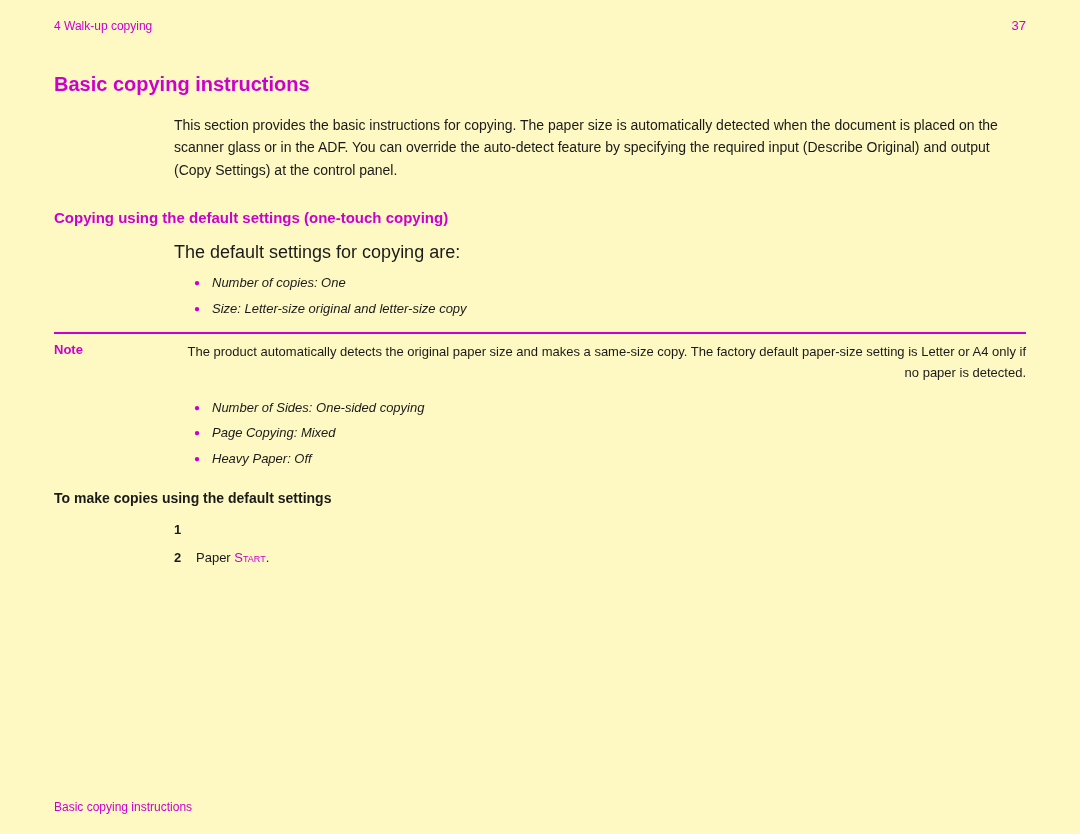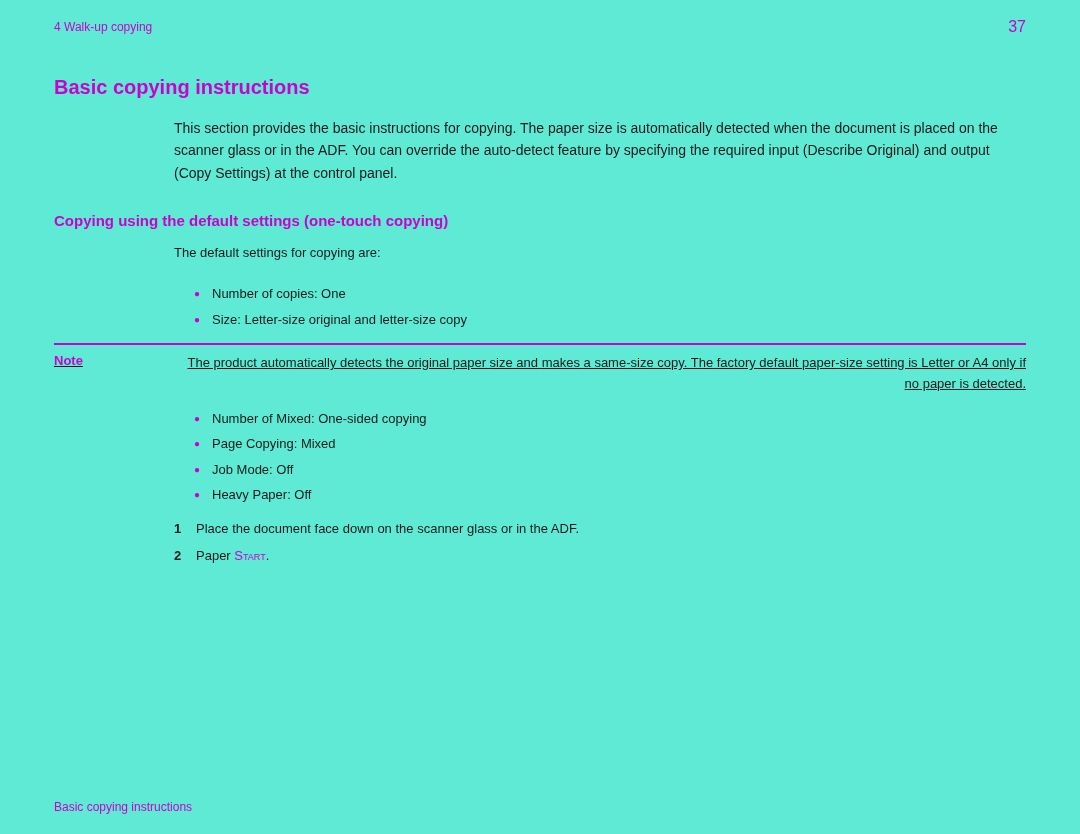--- a/index.html
+++ b/index.html
@@ -14,41 +14,41 @@
       font-size: 13px;
       color: #1a1a1a;
       width: 1080px;
       min-height: 834px;
       position: relative;
     }
 
     .page {
       width: 1080px;
       min-height: 834px;
-      background: #5eead4;
+      background: #fef9c3;
       padding: 0;
       position: relative;
     }
 
     .header-bar {
       display: flex;
       justify-content: space-between;
       align-items: center;
       padding: 18px 54px 10px 54px;
       border-bottom: none;
     }
 
     .header-chapter {
       color: #cc00cc;
       font-size: 12px;
     }
 
     .header-page-num {
       color: #cc00cc;
-      font-size: 16px;
+      font-size: 13px;
     }
 
     .content {
       padding: 20px 54px 40px 54px;
     }
 
     .page-title {
       color: #cc00cc;
       font-size: 20px;
       font-weight: bold;
@@ -67,56 +67,56 @@
     .section-title {
       color: #cc00cc;
       font-size: 15px;
       font-weight: bold;
       margin-bottom: 16px;
       margin-top: 10px;
     }
 
     .default-settings-text {
       margin-left: 120px;
-      margin-bottom: 24px;
-      font-size: 13px;
+      margin-bottom: 10px;
+      font-size: 18px;
       color: #1a1a1a;
     }
 
     .bullet-list {
       list-style: none;
       margin-left: 140px;
       margin-bottom: 14px;
     }
 
     .bullet-list li {
       position: relative;
       padding-left: 18px;
       margin-bottom: 6px;
       font-size: 13px;
       color: #1a1a1a;
       line-height: 1.5;
+      font-style: italic;
     }
 
     .bullet-list li::before {
       content: "●";
       color: #cc00cc;
       position: absolute;
       left: 0;
       font-size: 10px;
       top: 2px;
     }
 
     .note-box {
       display: flex;
       align-items: flex-start;
       margin: 14px 0 14px 0;
       border-top: 2px solid #cc00cc;
       padding-top: 8px;
-      text-decoration: underline;
     }
 
     .note-label {
       color: #cc00cc;
       font-size: 13px;
       font-weight: bold;
       min-width: 120px;
       flex-shrink: 0;
     }
 
@@ -199,31 +199,30 @@
       <li>Number of copies: One</li>
       <li>Size: Letter-size original and letter-size copy</li>
     </ul>
 
     <div class="note-box">
       <span class="note-label">Note</span>
       <span class="note-content">The product automatically detects the original paper size and makes a same-size copy. The factory default paper-size setting is Letter or A4 only if no paper is detected.</span>
     </div>
 
     <ul class="bullet-list">
-      <li>Number of Mixed: One-sided copying</li>
+      <li>Number of Sides: One-sided copying</li>
       <li>Page Copying: Mixed</li>
-      <li>Job Mode: Off</li>
       <li>Heavy Paper: Off</li>
     </ul>
 
+    <h3 class="subsection-title">To make copies using the default settings</h3>
 
     <ol class="numbered-list">
       <li>
         <span class="num">1</span>
-        <span>Place the document face down on the scanner glass or in the ADF.</span>
       </li>
       <li>
         <span class="num">2</span>
         <span>
           <span>Paper </span><a class="start-link">Start</a><span>.</span>
         </span>
       </li>
     </ol>
 
   </div>

